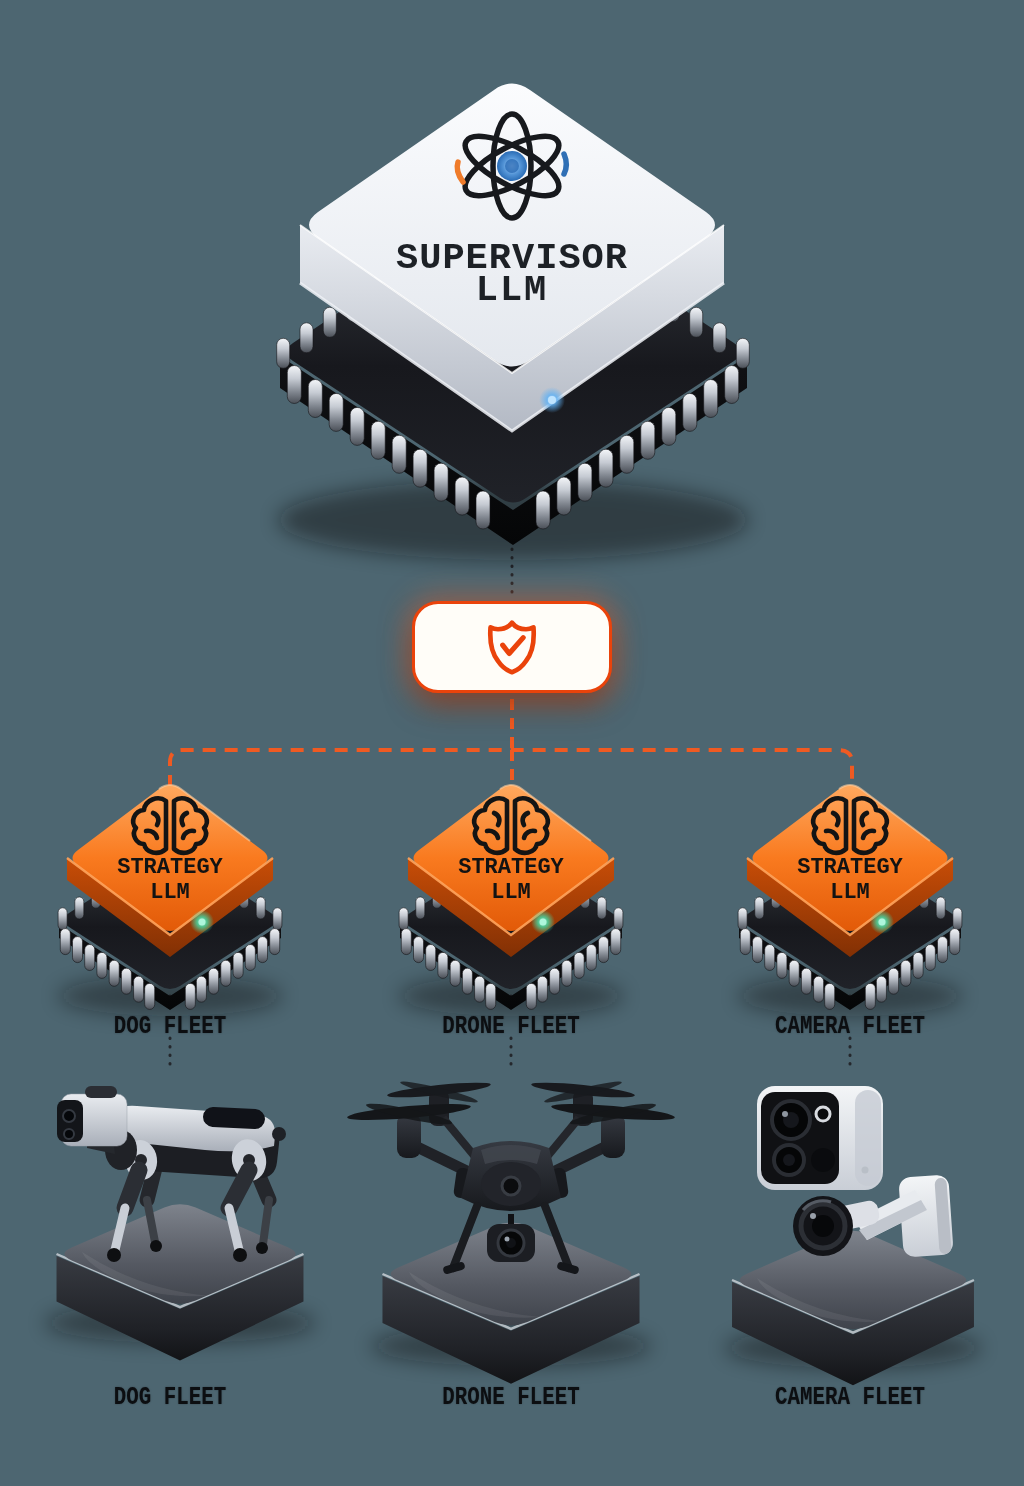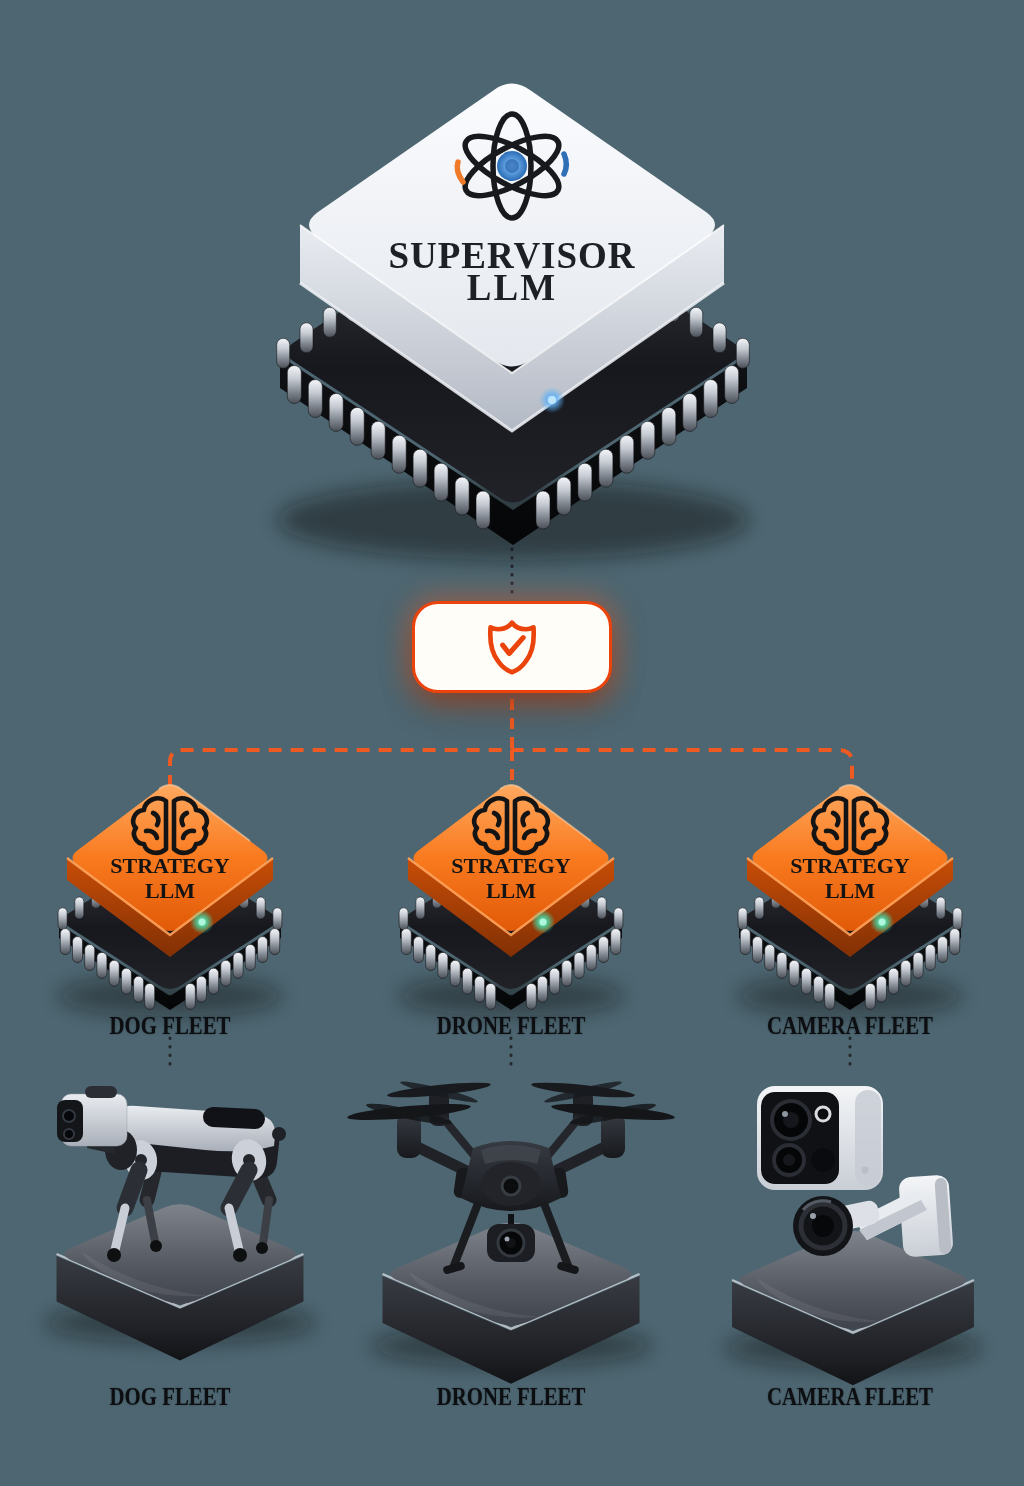--- a/index.html
+++ b/index.html
@@ -1,17 +1,17 @@
 <!DOCTYPE html>
 <html><head>
 <meta charset="utf-8">
 <style>
   html,body{margin:0;padding:0;background:#4d6671;}
   #canvas{position:relative;width:1024px;height:1486px;background:#4d6671;overflow:hidden;
-          font-family:Liberation Serif, serif;}
+          font-family:Liberation Mono, monospace;}
   .abs{position:absolute;}
   svg{overflow:visible;display:block;}
   .fleet-label{position:absolute;width:320px;text-align:center;font-weight:bold;font-size:26px;
                color:#0c0e11;line-height:26px;letter-spacing:0;
                transform:scaleX(.8);transform-origin:50% 50%;
                text-shadow:0 0 2px rgba(8,10,12,.35);}
   .guardrail{display:flex;align-items:center;justify-content:center;
              background:#fffdf8;border:3px solid #ea430b;border-radius:26px;box-sizing:border-box;
              box-shadow:0 16px 30px -4px rgba(120,42,12,.55), 0 0 28px 5px rgba(242,98,40,.42);}
 </style>

